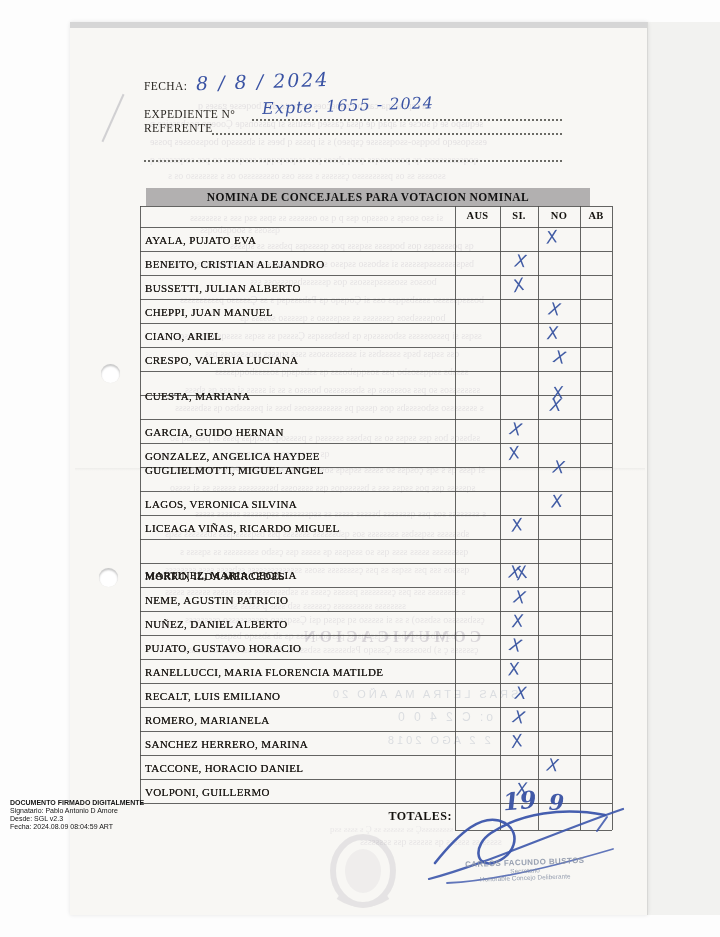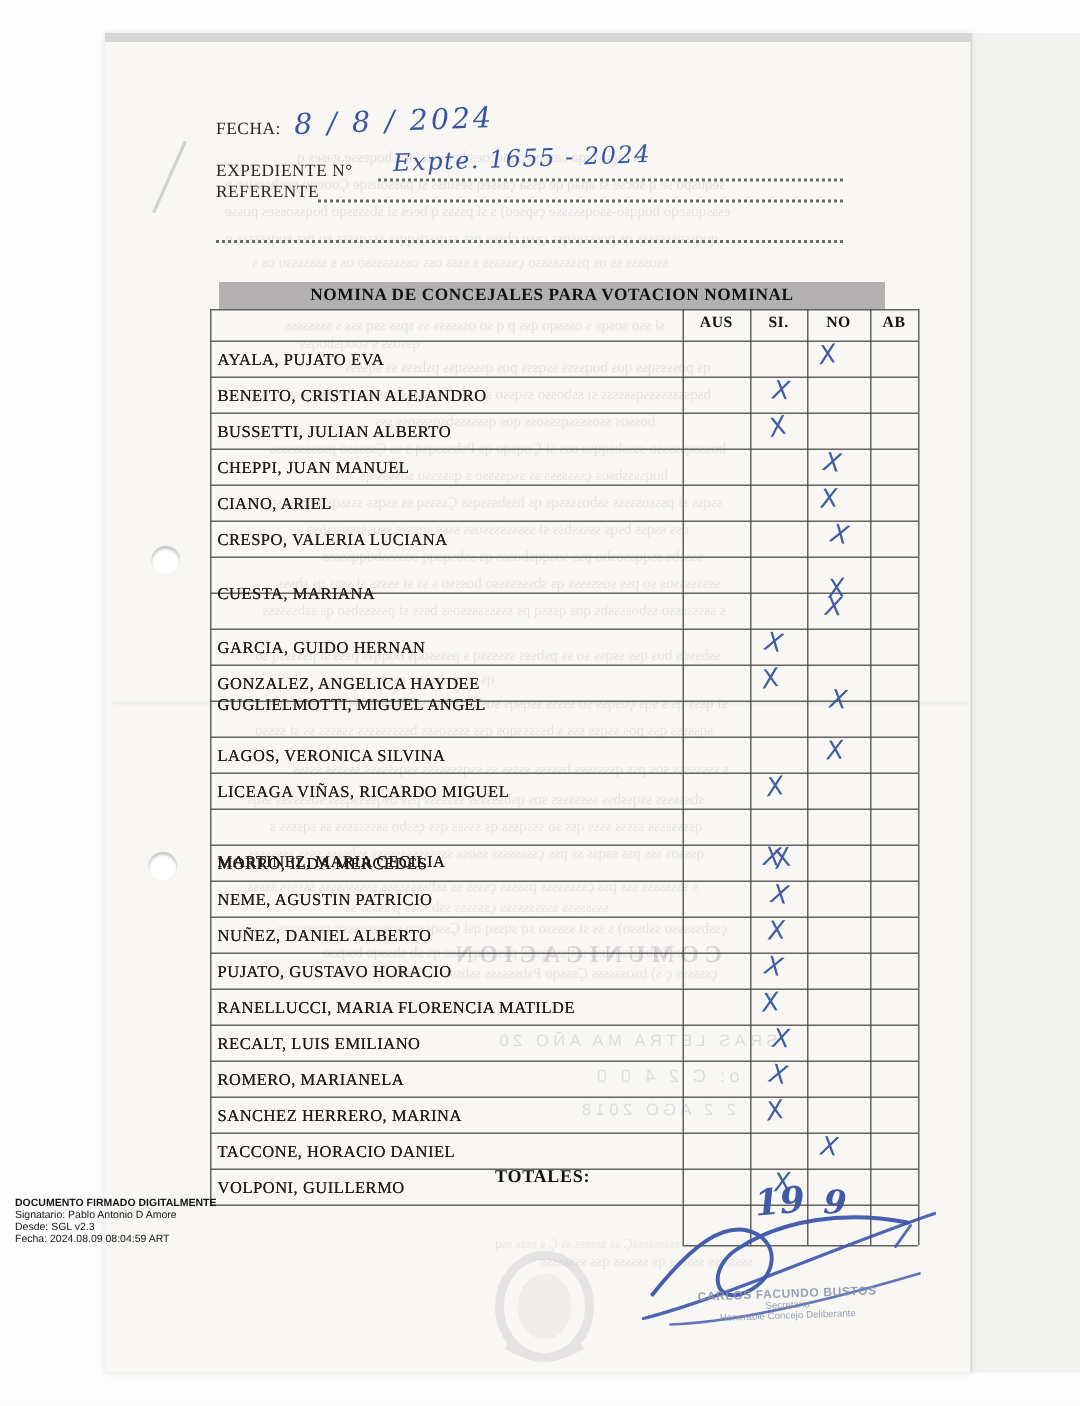--- a/index.html
+++ b/index.html
@@ -34,21 +34,21 @@
   #title-bar span{font-weight:bold;font-size:11.5px;color:#111;letter-spacing:.4px;}
   .hline{background:#4a4a48;height:1px;opacity:.85;}
   .vline{background:#4a4a48;width:1px;opacity:.85;}
   .col-head{position:absolute;top:210px;height:17px;font-weight:bold;font-size:10.5px;
             color:#15130f;text-align:center;letter-spacing:.3px;}
   .t-row{position:absolute;left:140px;width:472px;height:24px;}
   .t-name{position:absolute;left:5px;top:7px;font-size:11px;color:#201d19;
           letter-spacing:.35px;text-shadow:0 0 .4px #201d19;white-space:nowrap;}
   .mark{position:absolute;top:0px;font-family:"DejaVu Sans",sans-serif;
         font-size:17px;color:#34519f;opacity:.92;font-style:italic;}
-  #totales-label{left:330px;top:777px;width:122px;font-weight:bold;
+  #totales-label{left:330px;top:809px;width:122px;text-align:right;font-weight:bold;
                  font-size:12px;color:#15130f;letter-spacing:.5px;}
   .total-digit{font-size:24px;font-weight:bold;opacity:.95;}
   
   #stamp{left:450px;top:858px;width:150px;text-align:center;color:#8892a6;
          font-family:"Liberation Sans",sans-serif;transform:rotate(-2deg);opacity:.85;}
   #stamp .s1{font-size:8px;font-weight:bold;letter-spacing:.4px;}
   #stamp .s2{font-size:6.5px;}
   #stamp .s3{font-size:6.5px;}
   #digisig{left:10px;top:799px;color:#141414;font-family:"Liberation Sans",sans-serif;
            font-size:7px;line-height:8px;}

